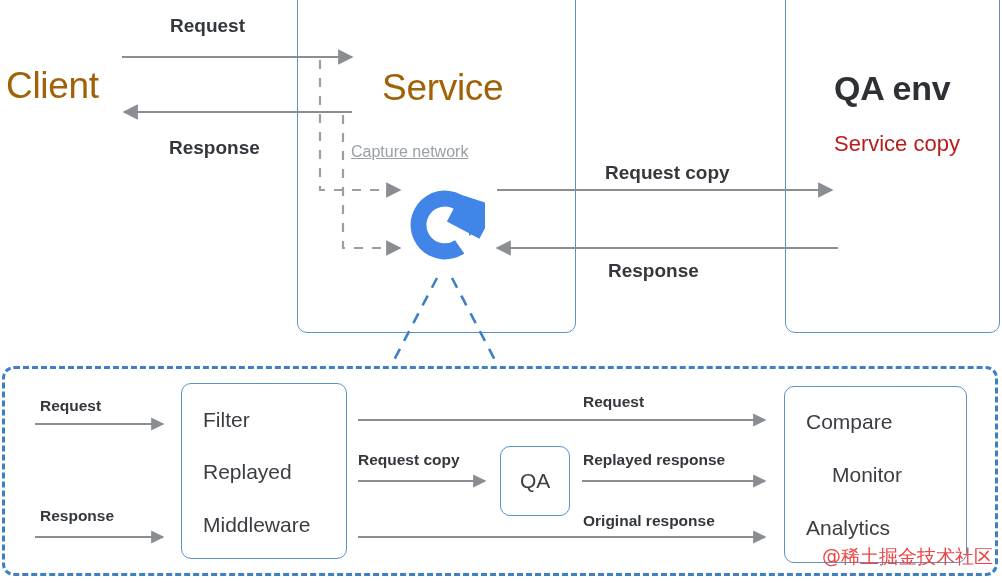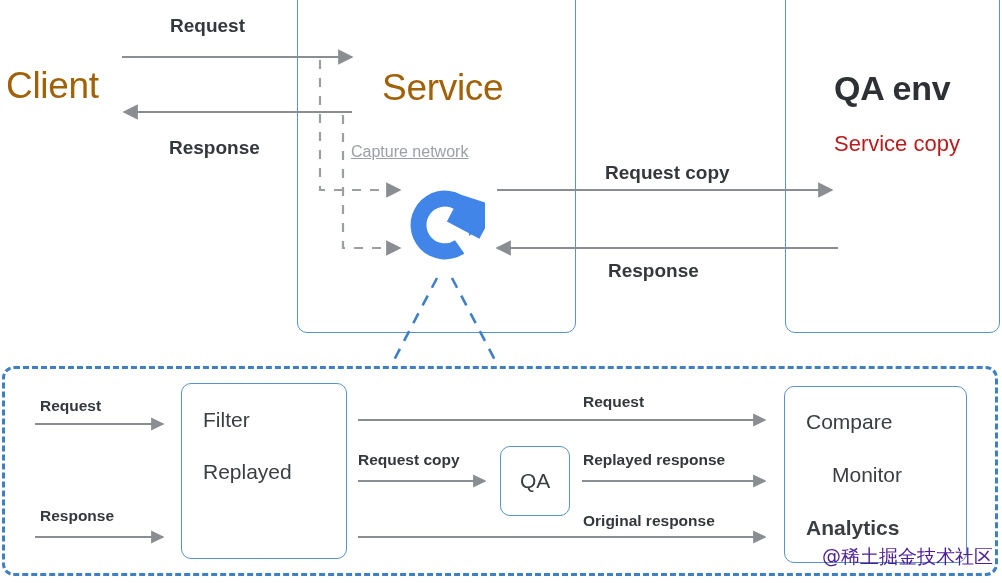--- a/index.html
+++ b/index.html
@@ -76,21 +76,21 @@
     color: #3a3d42;
   }
   .qa-label {
     font-size: 21px;
     font-weight: 400;
     color: #3a3d42;
   }
   .watermark {
     position: absolute;
     font-size: 19px;
-    color: #4c1d95;
+    color: #ef4444;
     white-space: nowrap;
     font-family: "DejaVu Sans", sans-serif;
   }
   svg.overlay {
     position: absolute;
     left: 0;
     top: 0;
     width: 1002px;
     height: 583px;
     pointer-events: none;
@@ -185,32 +185,33 @@
   <div class="label flow-label" style="left:608px; top:261px;">Response</div>
 
   <div class="label flow-label-sm" style="left:40px; top:398px;">Request</div>
 
   <div class="label flow-label-sm" style="left:40px; top:508px;">Response</div>
 
   <div class="label item-lg" style="left:203px; top:409px;">Filter</div>
 
   <div class="label item-lg" style="left:203px; top:461px;">Replayed</div>
 
+  <div class="label item-lg" style="left:203px; top:514px;">Middleware</div>
 
   <div class="label flow-label-sm" style="left:583px; top:394px;">Request</div>
 
   <div class="label flow-label-sm" style="left:358px; top:452px;">Request copy</div>
 
   <div class="label qa-label" style="left:520px; top:470px;">QA</div>
 
   <div class="label flow-label-sm" style="left:583px; top:452px;">Replayed response</div>
 
   <div class="label flow-label-sm" style="left:583px; top:513px;text-align:center;">Original response</div>
 
   <div class="label item-lg" style="left:806px; top:411px;">Compare</div>
 
   <div class="label item-lg" style="left:806px; top:464px;margin-left:26px;">Monitor</div>
 
-  <div class="label item-lg" style="left:806px; top:517px;font-weight:bold;">Analytics</div>
+  <div class="label item-lg" style="left:806px; top:517px;">Analytics</div>
 
   <div class="watermark" style="left:822px; top:544px;">@稀土掘金技术社区</div>
 
 </div>
 
 </body></html>

